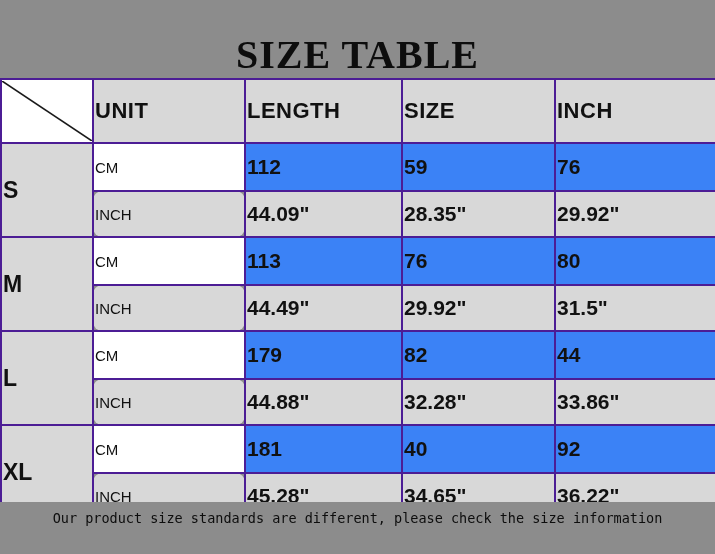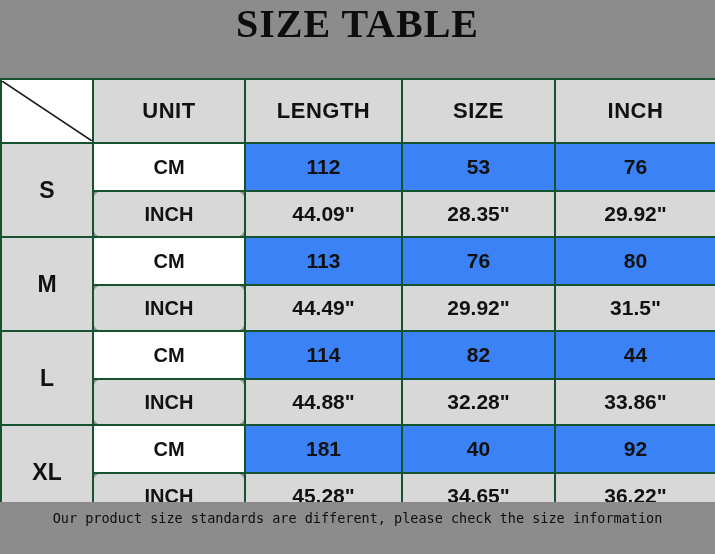--- a/index.html
+++ b/index.html
@@ -17,40 +17,39 @@
     position: relative;
     width: 715px;
     height: 554px;
     background: #8c8c8c;
     box-sizing: border-box;
   }
   
   .title-bar {
     height: 78px;
     display: flex;
-    align-items: flex-start;
+    align-items: flex-end;
     justify-content: center;
     background: #8c8c8c;
   }
   .title-bar .title {
     font-family: "Liberation Serif", serif;
     font-size: 40px;
     font-weight: bold;
     color: #0d0d0d;
     letter-spacing: 1px;
   }
   
   table.size-table {
     border-collapse: collapse;
     table-layout: fixed;
     width: 715px;
   }
   table.size-table td {
-    border: 2px solid #14532d;
-    text-align: center;
+    border: 2px solid #4c1d95;
     vertical-align: middle;
     font-family: "Liberation Sans", sans-serif;
     color: #111;
   }
   
   col.c-size  { width: 92px; }
   col.c-unit  { width: 152px; }
   col.c-len   { width: 157px; }
   col.c-waist { width: 153px; }
   col.c-bust  { width: 161px; }
@@ -76,22 +75,22 @@
   }
   
   .size-cell {
     background: #d8d8d8;
     font-size: 23px;
     font-weight: bold;
   }
   
   .unit-cell {
     background: #ffffff;
-    font-size: 20px;
-    font-weight: bold;
+    font-size: 15px;
+    font-weight: normal;
   }
   .unit-cell.shade { background: #d8d8d8; border-radius: 9px; }
   .val-cell {
     background: #3b82f6;
     font-size: 21px;
     font-weight: bold;
   }
   .val-cell.shade { background: #d8d8d8; }
   .row-cm td  { height: 44px; }
   .row-in td  { height: 42px; }
@@ -144,21 +143,21 @@
         <td>UNIT</td>
         <td>LENGTH</td>
         <td>SIZE</td>
         <td>INCH</td>
       </tr>
 
       <tr class="row-cm">
         <td class="size-cell" rowspan="2">S</td>
         <td class="unit-cell">CM</td>
         <td class="val-cell">112</td>
-        <td class="val-cell">53</td>
+        <td class="val-cell">59</td>
         <td class="val-cell">76</td>
       </tr>
       <tr class="row-in">
         <td class="unit-cell shade">INCH</td>
         <td class="val-cell shade">44.09"</td>
         <td class="val-cell shade">28.35"</td>
         <td class="val-cell shade">29.92"</td>
       </tr>
 
       <tr class="row-cm">
@@ -171,21 +170,21 @@
       <tr class="row-in">
         <td class="unit-cell shade">INCH</td>
         <td class="val-cell shade">44.49"</td>
         <td class="val-cell shade">29.92"</td>
         <td class="val-cell shade">31.5"</td>
       </tr>
 
       <tr class="row-cm">
         <td class="size-cell" rowspan="2">L</td>
         <td class="unit-cell">CM</td>
-        <td class="val-cell">114</td>
+        <td class="val-cell">179</td>
         <td class="val-cell">82</td>
         <td class="val-cell">44</td>
       </tr>
       <tr class="row-in">
         <td class="unit-cell shade">INCH</td>
         <td class="val-cell shade">44.88"</td>
         <td class="val-cell shade">32.28"</td>
         <td class="val-cell shade">33.86"</td>
       </tr>
 

